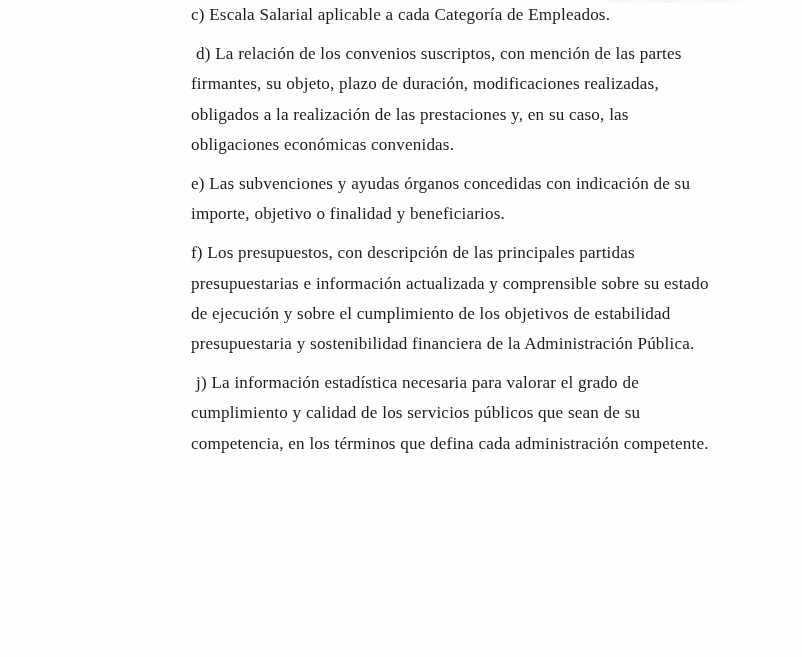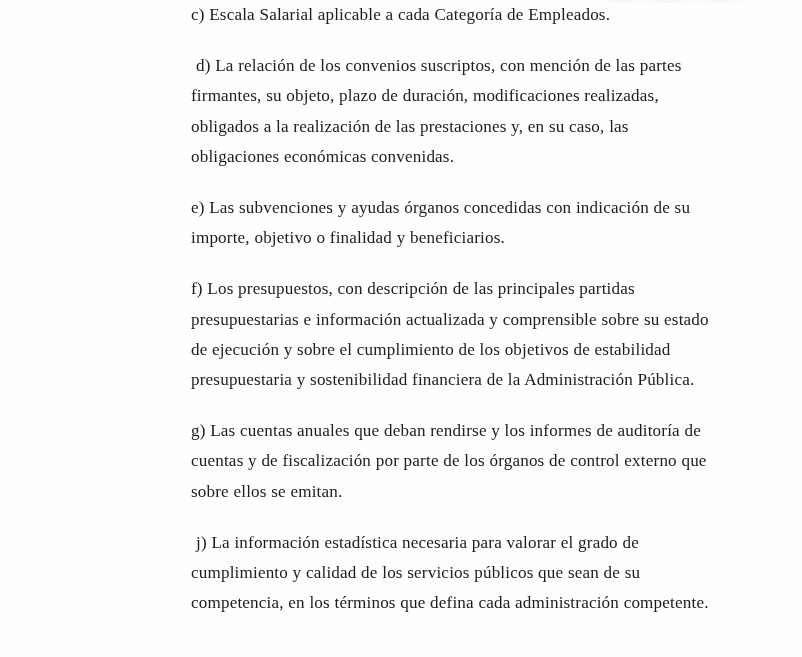--- a/index.html
+++ b/index.html
@@ -47,21 +47,21 @@
     font-size: 17.1px;
     line-height: 30.2px;
     color: #1c1c1c;
     text-align: left;
     letter-spacing: 0.01em;
     word-spacing: 0.01em;
     -webkit-font-smoothing: antialiased;
   }
   
   .para + .para {
-    margin-top: 21px;
+    margin-top: 9px;
   }
   
   .para.indent-sm {
     text-indent: 5px;
   }
   .para.indent-xs {
     text-indent: 2px;
   }
 </style>
 </head>
@@ -74,20 +74,19 @@
   <div id="text-column">
 
     <p class="para">c) Escala Salarial aplicable a cada Categoría de Empleados.</p>
 
     <p class="para indent-sm">d) La relación de los convenios suscriptos, con mención de las partes firmantes, su objeto, plazo de duración, modificaciones realizadas, obligados a la realización de las prestaciones y, en su caso, las obligaciones económicas convenidas.</p>
 
     <p class="para">e) Las subvenciones y ayudas órganos concedidas con indicación de su importe, objetivo o finalidad y beneficiarios.</p>
 
     <p class="para">f) Los presupuestos, con descripción de las principales partidas presupuestarias e información actualizada y comprensible sobre su estado de ejecución y sobre el cumplimiento de los objetivos de estabilidad presupuestaria y sostenibilidad financiera de la Administración Pública.</p>
 
-    <p class="para">g) Las cuentas anuales que deban rendirse y los informes de auditoría de cuentas y de fiscalización por parte de los órganos de control externo que sobre ellos se emitan.</p>
 
 
 
     <p class="para indent-sm">j) La información estadística necesaria para valorar el grado de cumplimiento y calidad de los servicios públicos que sean de su competencia, en los términos que defina cada administración competente.</p>
 
   </div>
 </div>
 
 </body></html>

